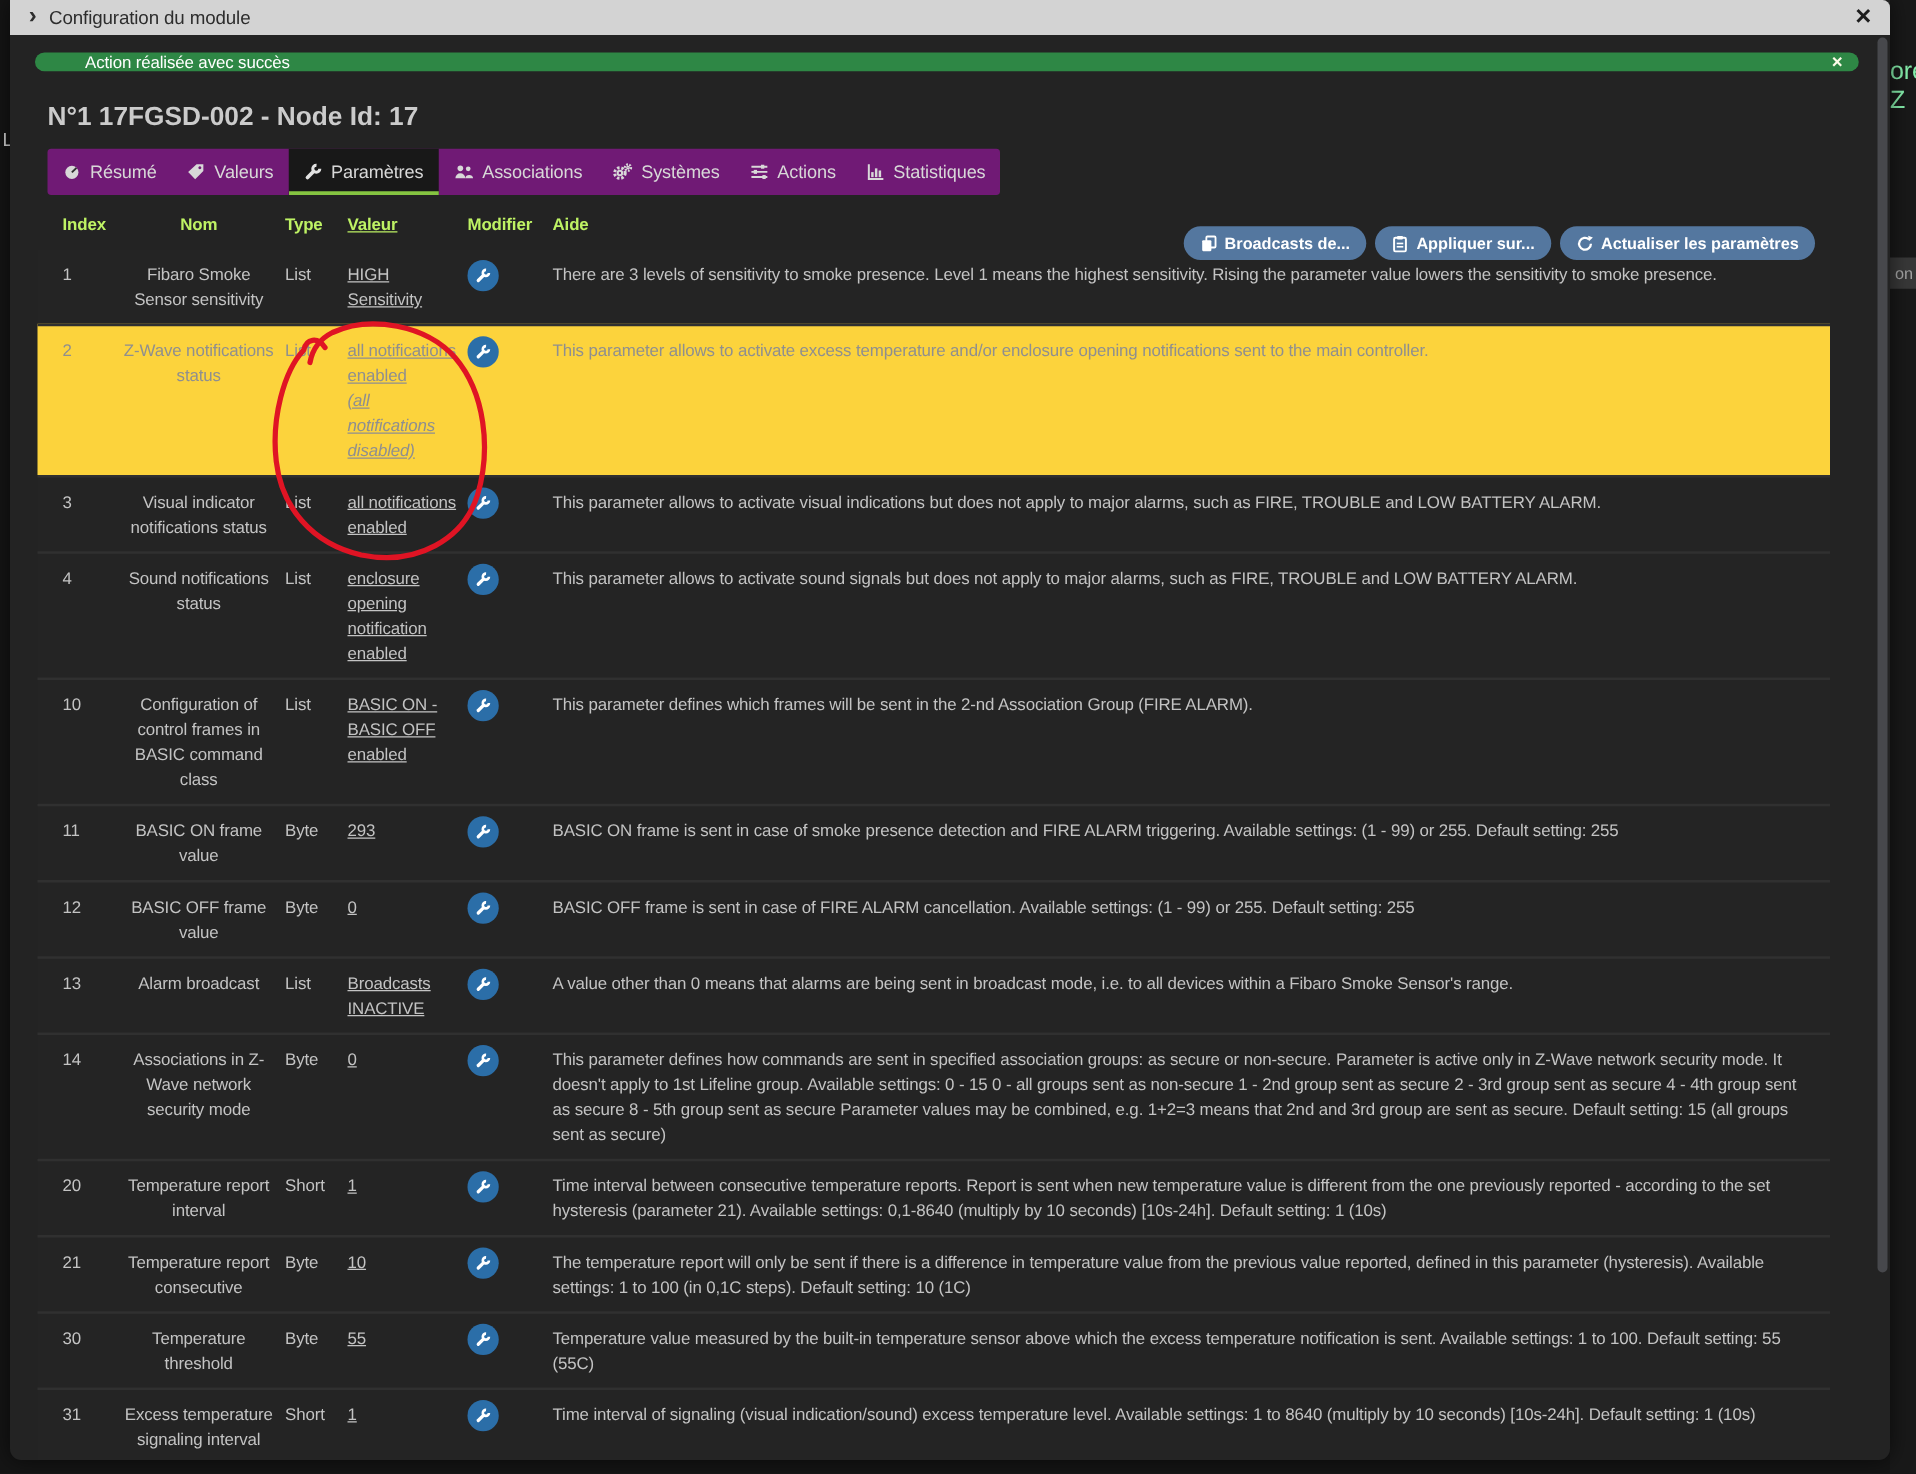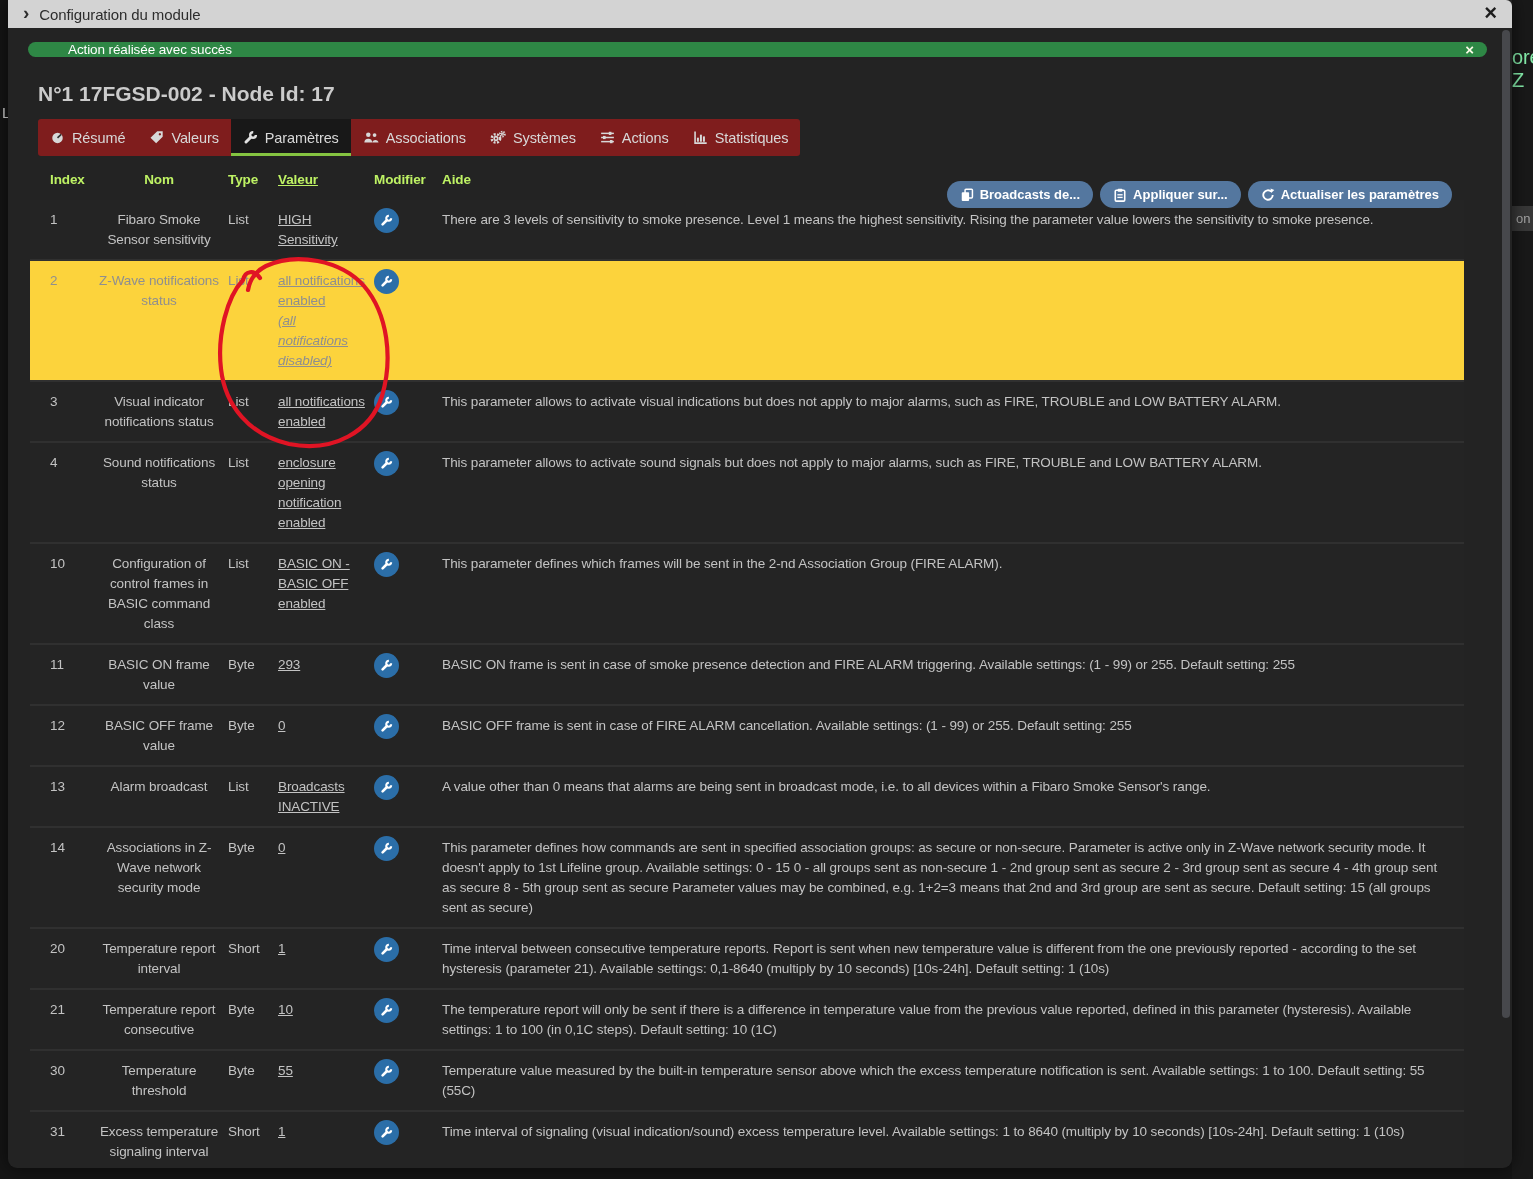--- a/index.html
+++ b/index.html
@@ -34,21 +34,21 @@
   
   .banner {
     margin:14px 25px 0 20px; height:15px; border-radius:8px;
     background:#2e8745; color:#fff; font-size:13.5px;
     display:flex; align-items:center; padding:0 13px 0 40px;gap:22px;
   }
   .banner .bn-close { margin-left:auto; color:#fdfce9; font-size:15px; font-weight:bold; cursor:pointer; }
 
   
   .page-title { margin:25px 0 0 30px; font-size:21px; color:#cbcbcb; letter-spacing:0; }
-  .tabs { margin:13px 0 0 30px; display:inline-flex; background:#7f1d1d; border-radius:3px;text-align:center; }
+  .tabs { margin:13px 0 0 30px; display:inline-flex; background:#701a75; border-radius:3px;text-align:center; }
   .tab {
     height:37px; padding:0 12px; display:flex; align-items:center; gap:7px;
     color:#d8d8d8; font-size:14.5px; cursor:pointer; white-space:nowrap;
   }
   .tab.active { background:#181818; box-shadow:inset 0 -3px 0 #85c441; }
   .tab svg { flex:0 0 auto; }
 
   
   .toolbar { position:absolute; top:181px; right:60px; display:flex; gap:7px; }
   .btn {
@@ -246,20 +246,21 @@
       <span class="value-note">(all notifications disabled)</span>
     </div>
     <div class="col-mod">
       <button class="edit-btn">
         <svg width="13" height="13" viewBox="0 0 16 16">
               <circle cx="10.7" cy="5.3" r="3" fill="none" stroke="#fff" stroke-width="2.6" stroke-dasharray="14 4.8"></circle>
               <line x1="3.2" y1="12.8" x2="8.3" y2="7.7" stroke="#fff" stroke-width="3.2" stroke-linecap="round"></line>
             </svg>
       </button>
     </div>
+    <div class="col-help">This parameter allows to activate excess temperature and/or enclosure opening notifications sent to the main controller.</div>
   </div>
 
   <div class="param-row">
     <div class="col-index">3</div>
     <div class="col-name">Visual indicator notifications status</div>
     <div class="col-type">List</div>
     <div class="col-value">
       <span>all notifications enabled</span>
       
     </div>

